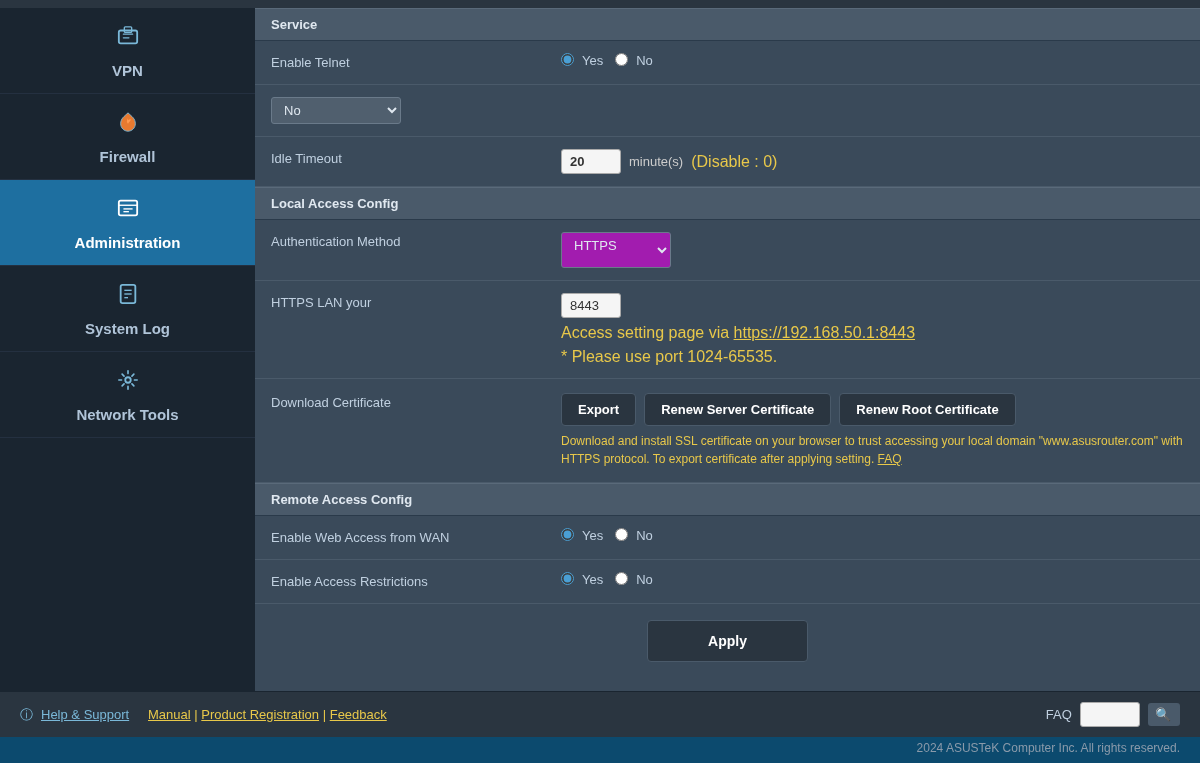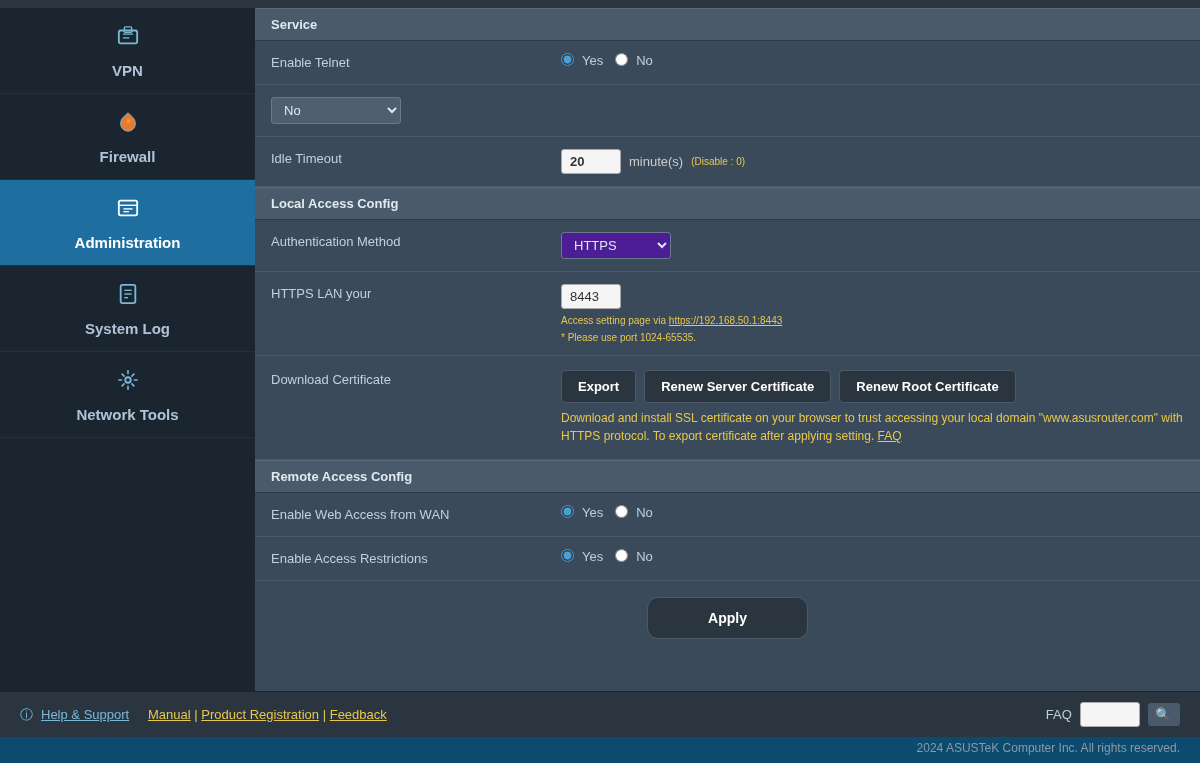--- a/index.html
+++ b/index.html
@@ -145,44 +145,44 @@
       border: 1px solid #aaa;
       color: #333;
       padding: 4px 8px;
       border-radius: 3px;
       font-size: 13px;
       width: 60px;
     }
 
     .hint-yellow {
       color: #e8c84a;
-      font-size: 10px;
+      font-size: 16px;
     }
 
     .link-yellow {
       color: #e8c84a;
       text-decoration: underline;
       cursor: pointer;
     }
 
     .https-port-input {
       background: #f5f5f5;
       border: 1px solid #aaa;
       color: #333;
       padding: 4px 8px;
       border-radius: 3px;
       font-size: 13px;
       width: 80px;
     }
 
     .auth-select {
-      background: #4c1d95;
+      background: #a21caf;
       border: 1px solid #6a7a8a;
       color: #e0e8f0;
-      padding: 4px 22px 4px 8px;
+      padding: 4px 22px 13px 8px;
       border-radius: 3px;
       font-size: 13px;
       width: 110px;
       cursor: pointer;
       appearance: auto;
     }
 
     .button-group {
       display: flex;
       gap: 8px;
@@ -218,21 +218,21 @@
       justify-content: center;
       padding: 16px;
       background: #3a4a5a;
     }
 
     .btn-apply {
       background: #2a3540;
       border: 1px solid #4a5a6a;
       color: #fff;
       padding: 12px 60px;
-      border-radius: 11px;
+      border-radius: 4px;
       cursor: pointer;
       font-size: 14px;
       font-weight: bold;
       min-width: 160px;
     }
 
     
     .footer {
       background: #2a3540;
       padding: 10px 20px;

